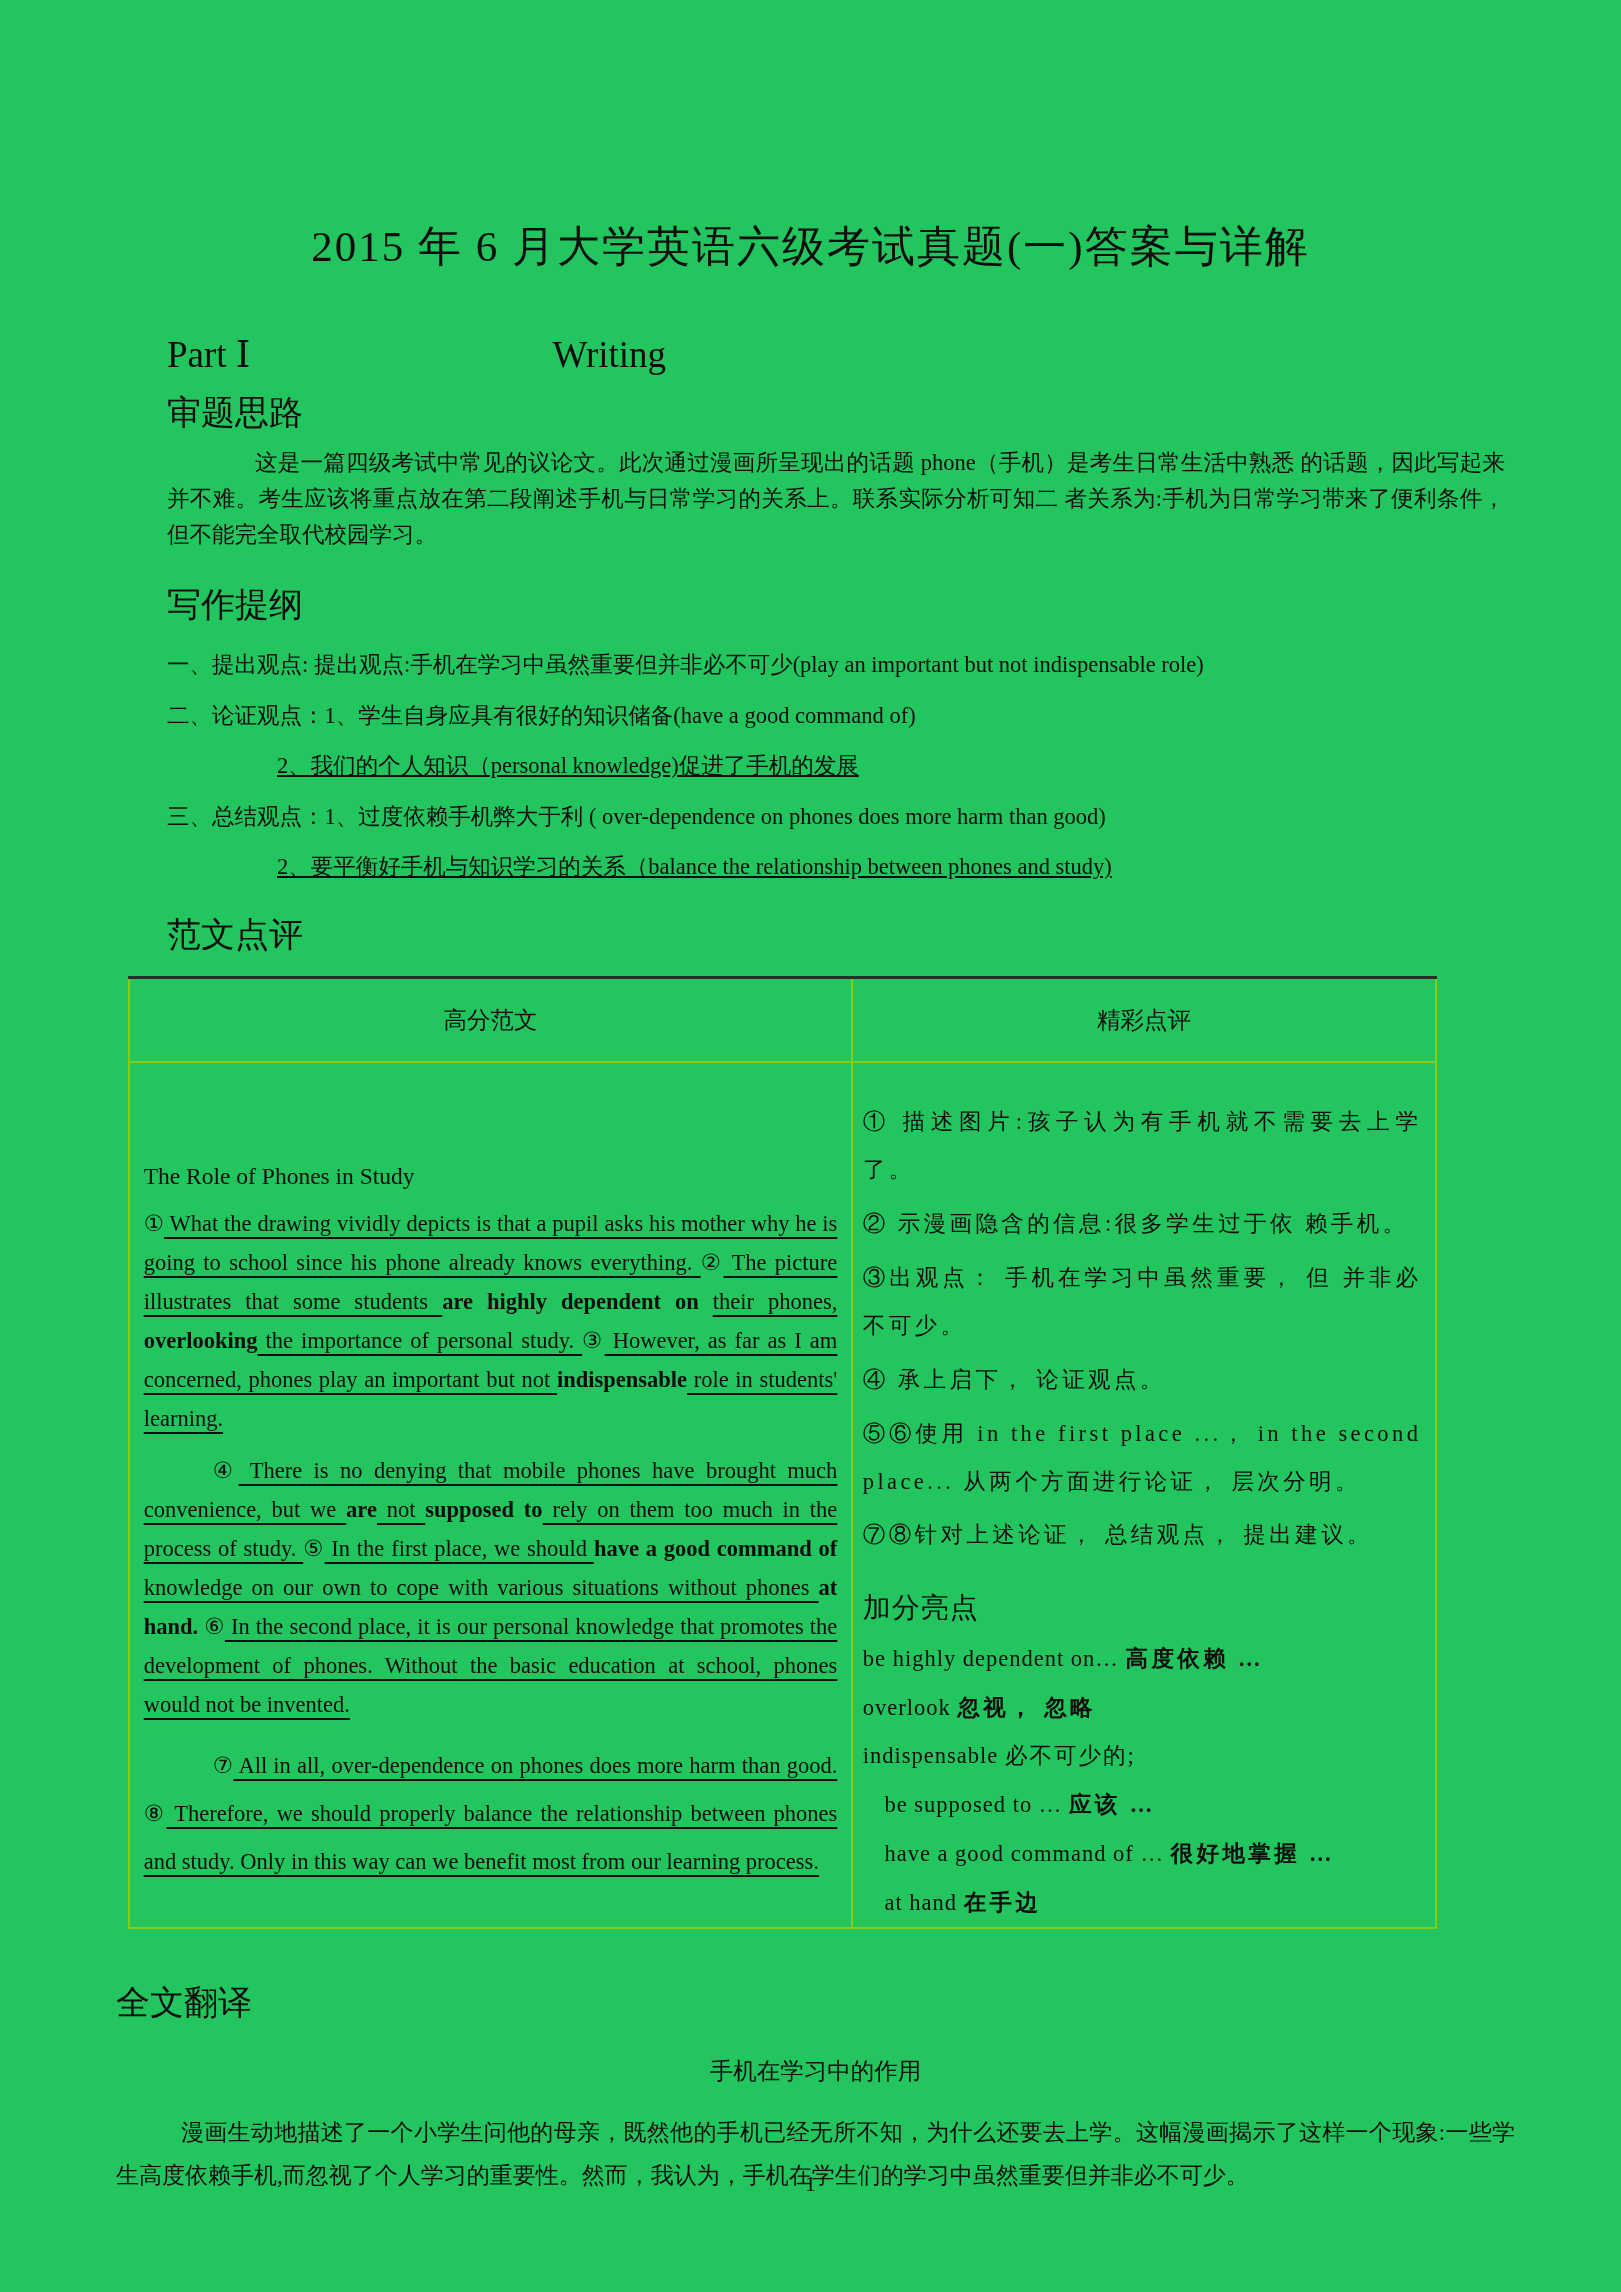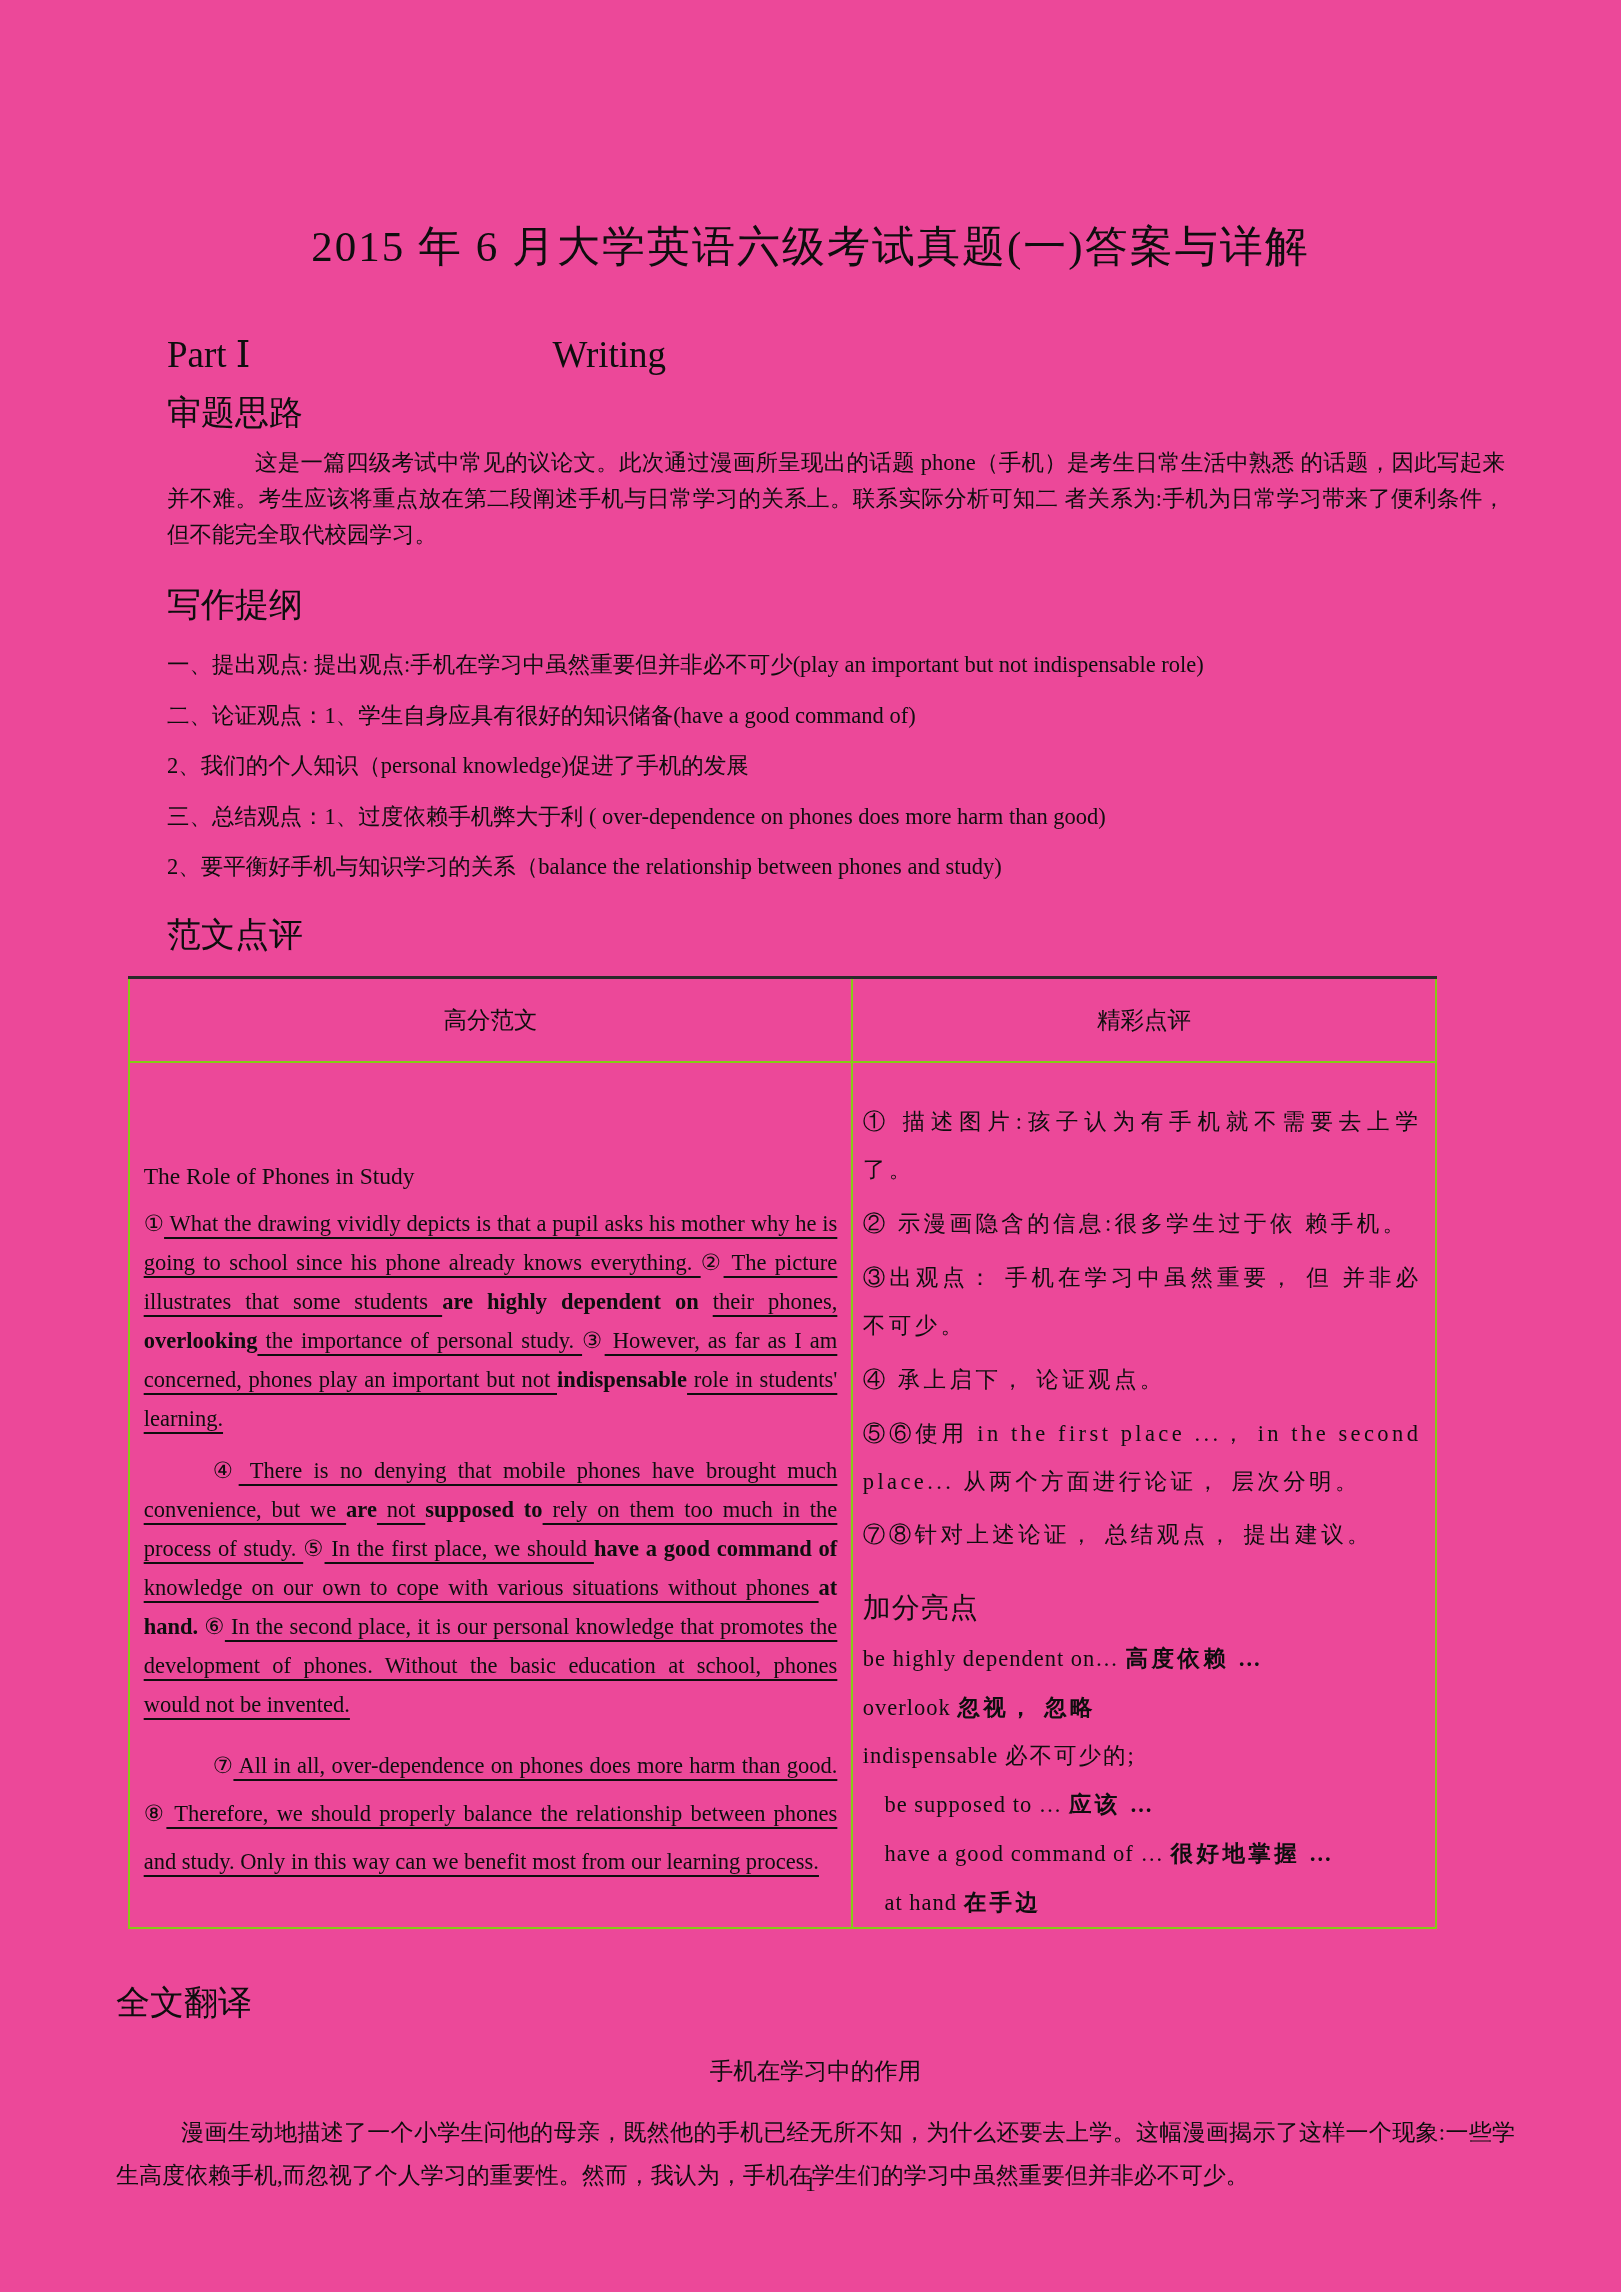--- a/index.html
+++ b/index.html
@@ -1,19 +1,19 @@
 <!DOCTYPE html>
 <html><head>
 <meta charset="utf-8">
 <style>
   html,body{margin:0;padding:0;background:#ffffff;}
   .page{
     position:relative;
     width:1621px;height:2293px;
-    background:#ec4899;
+    background:#22c55e;
     font-family:"Liberation Serif","DejaVu Serif",serif;
     color:#0e0e0e;
     overflow:hidden;
   }
   .doc-title{
     margin:0;padding-top:218px;
     text-align:center;
     font-size:43px;font-weight:normal;
     letter-spacing:2px;
   }
@@ -33,21 +33,21 @@
     font-size:22.5px;line-height:36px;
     text-align:justify;
     text-indent:88px;
   }
   .outline{margin-top:29px;}
   .outline-line{
     margin:21.6px 0 0 0;
     font-size:22.5px;line-height:29px;
     white-space:nowrap;
   }
-  .outline-line.indented{}
+  .outline-line.indented{margin-left:110px;text-decoration:underline;}
   .review{margin-top:31px;}
   .review-table{
     border-collapse:collapse;
     margin-left:-39px;
     margin-top:17.6px;
     width:1304px;
     table-layout:fixed;
   }
   .review-table td{
     border:2px solid #84cc16;

